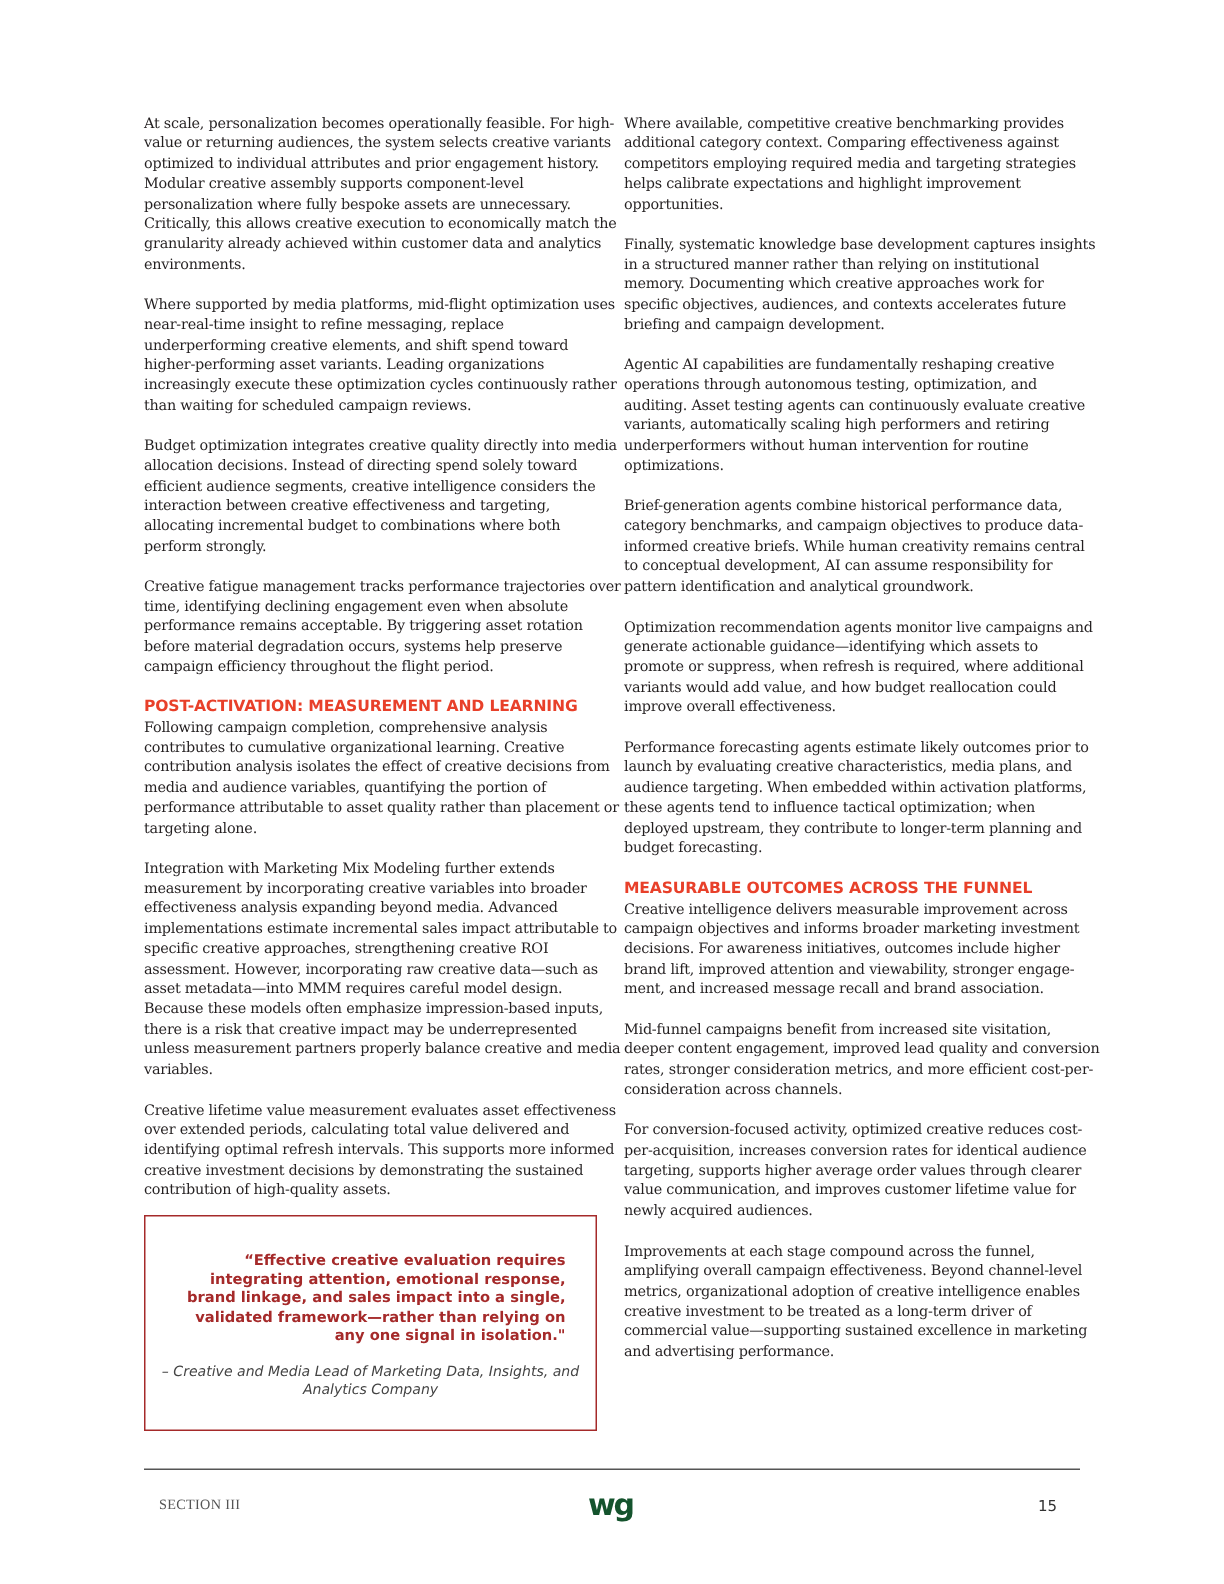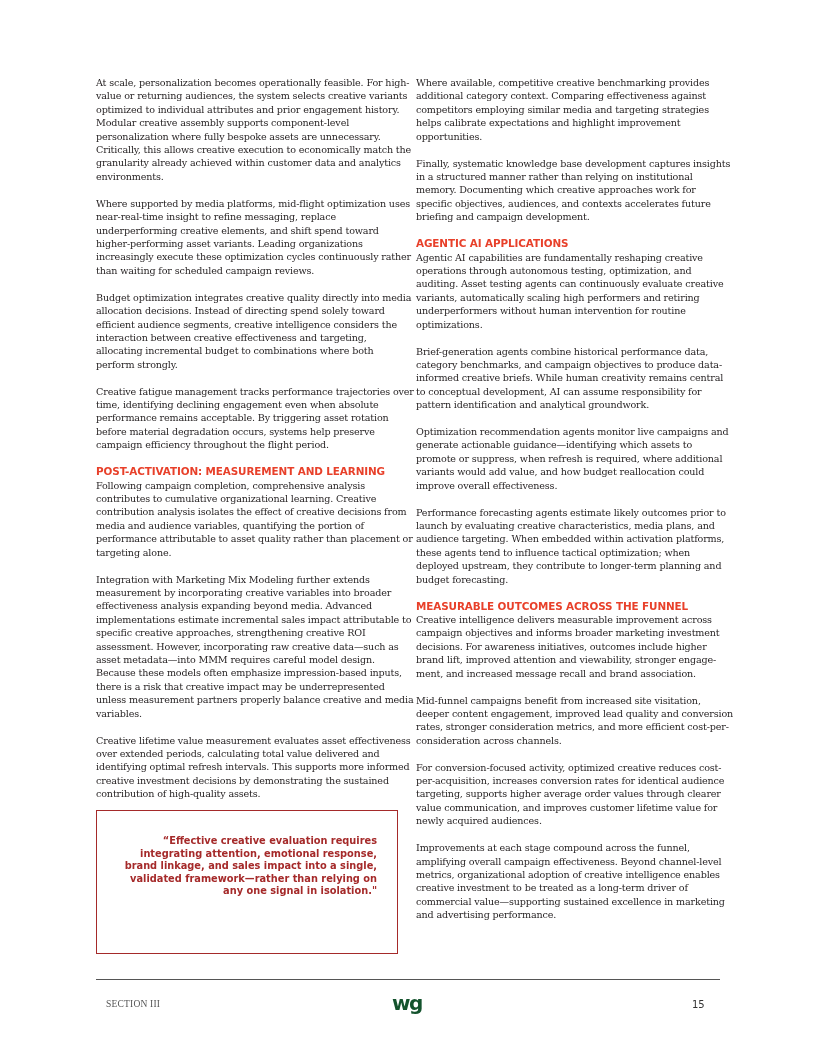--- a/index.html
+++ b/index.html
@@ -82,27 +82,27 @@
     <p class="body">Creative fatigue management tracks performance trajectories over time, identifying declining engagement even when absolute performance remains acceptable. By triggering asset rotation before material degradation occurs, systems help preserve campaign efficiency throughout the flight period.</p>
 
     <h2 class="section">POST-ACTIVATION: MEASUREMENT AND LEARNING</h2>
     <p class="body">Following campaign completion, comprehensive analysis contributes to cumulative organizational learning. Creative contribution analysis isolates the effect of creative decisions from media and audience variables, quantifying the portion of performance attributable to asset quality rather than placement or targeting alone.</p>
     <p class="body">Integration with Marketing Mix Modeling further extends measurement by incorporating creative variables into broader effectiveness analysis expanding beyond media. Advanced implementations estimate incremental sales impact attributable to specific creative approaches, strengthening creative ROI assessment. However, incorporating raw creative data—such as asset metadata—into MMM requires careful model design. Because these models often emphasize impression-based inputs, there is a risk that creative impact may be underrepresented unless measurement partners properly balance creative and media variables.</p>
     <p class="body">Creative lifetime value measurement evaluates asset effectiveness over extended periods, calculating total value delivered and identifying optimal refresh intervals. This supports more informed creative investment decisions by demonstrating the sustained contribution of high-quality assets.</p>
   </div>
 
   <div class="quote-box">
     <div class="quote-text">“Effective creative evaluation requires integrating attention, emotional response, brand linkage, and sales impact into a single, validated framework—rather than relying on any one signal in isolation."</div>
+    <div class="quote-attr">– Creative and Media Lead of Marketing Data, Insights, and Analytics Company</div>
   </div>
 
   <div class="col col-right">
-    <p class="body">Where available, competitive creative benchmarking provides additional category context. Comparing effectiveness against competitors employing similar media and targeting strategies helps calibrate expectations and highlight improvement opportunities.</p>
+    <p class="body">Where available, competitive creative benchmarking provides additional category context. Comparing effectiveness against competitors employing required media and targeting strategies helps calibrate expectations and highlight improvement opportunities.</p>
     <p class="body">Finally, systematic knowledge base development captures insights in a structured manner rather than relying on institutional memory. Documenting which creative approaches work for specific objectives, audiences, and contexts accelerates future briefing and campaign development.</p>
 
-    <h2 class="section">AGENTIC AI APPLICATIONS</h2>
     <p class="body">Agentic AI capabilities are fundamentally reshaping creative operations through autonomous testing, optimization, and auditing. Asset testing agents can continuously evaluate creative variants, automatically scaling high performers and retiring underperformers without human intervention for routine optimizations.</p>
     <p class="body">Brief-generation agents combine historical performance data, category benchmarks, and campaign objectives to produce data-informed creative briefs. While human creativity remains central to conceptual development, AI can assume responsibility for pattern identification and analytical groundwork.</p>
     <p class="body">Optimization recommendation agents monitor live campaigns and generate actionable guidance—identifying which assets to promote or suppress, when refresh is required, where additional variants would add value, and how budget reallocation could improve overall effectiveness.</p>
     <p class="body">Performance forecasting agents estimate likely outcomes prior to launch by evaluating creative characteristics, media plans, and audience targeting. When embedded within activation platforms, these agents tend to influence tactical optimization; when deployed upstream, they contribute to longer-term planning and budget forecasting.</p>
 
     <h2 class="section">MEASURABLE OUTCOMES ACROSS THE FUNNEL</h2>
     <p class="body">Creative intelligence delivers measurable improvement across campaign objectives and informs broader marketing investment decisions. For awareness initiatives, outcomes include higher brand lift, improved attention and viewability, stronger engage-ment, and increased message recall and brand association.</p>
     <p class="body">Mid-funnel campaigns benefit from increased site visitation, deeper content engagement, improved lead quality and conversion rates, stronger consideration metrics, and more efficient cost-per-consideration across channels.</p>
     <p class="body">For conversion-focused activity, optimized creative reduces cost-per-acquisition, increases conversion rates for identical audience targeting, supports higher average order values through clearer value communication, and improves customer lifetime value for newly acquired audiences.</p>
     <p class="body">Improvements at each stage compound across the funnel, amplifying overall campaign effectiveness. Beyond channel-level metrics, organizational adoption of creative intelligence enables creative investment to be treated as a long-term driver of commercial value—supporting sustained excellence in marketing and advertising performance.</p>

